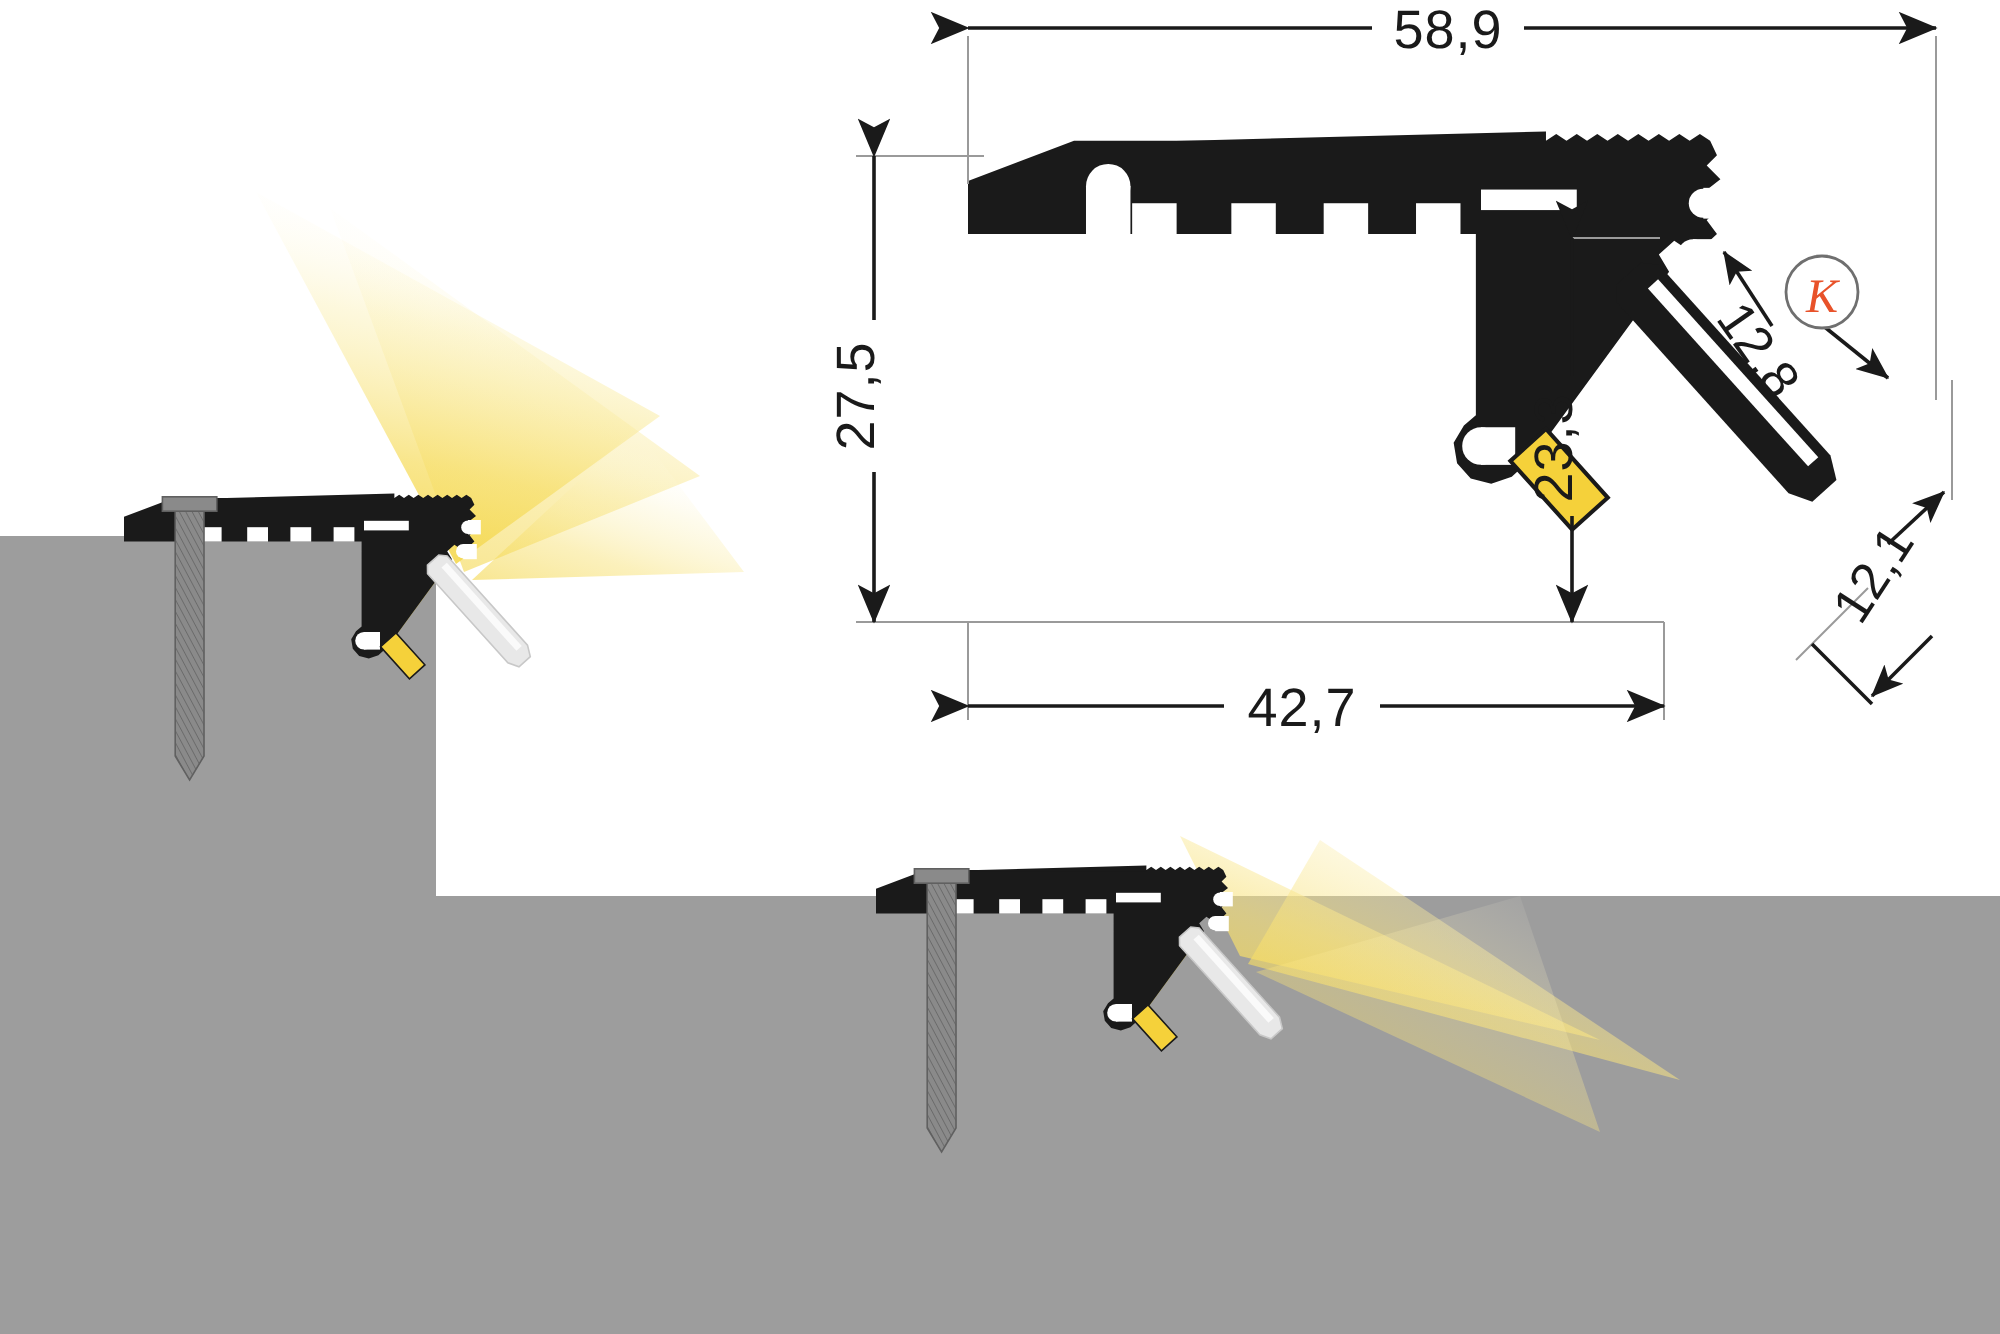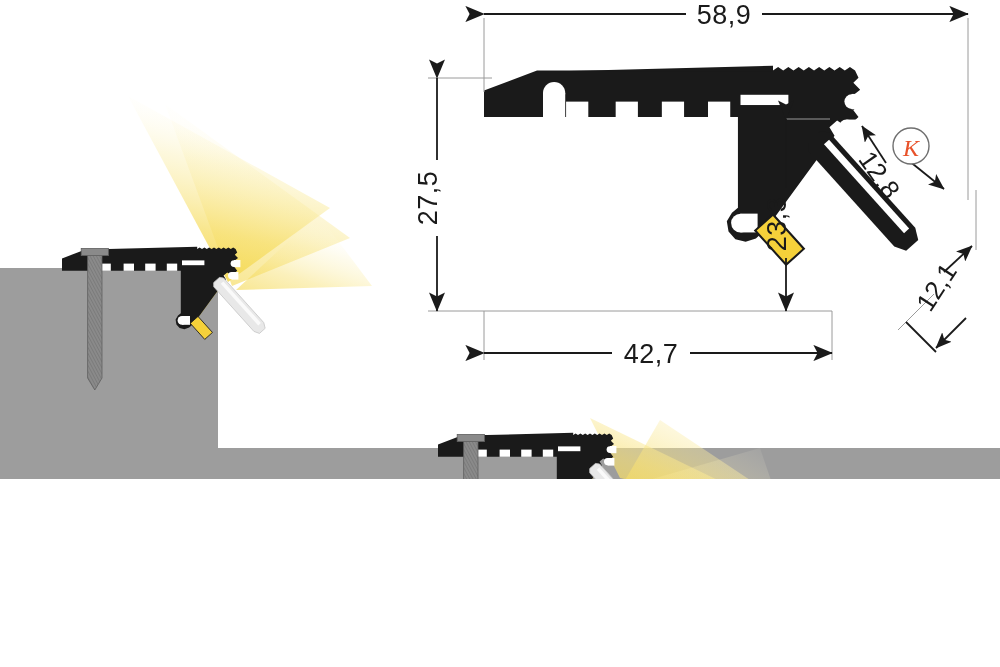--- a/index.html
+++ b/index.html
@@ -7,21 +7,21 @@
     margin: 0;
     padding: 0;
     background: #ffffff;
   }
   body {
     font-family: "Liberation Sans", sans-serif;
   }
   #stage {
     position: relative;
     width: 1000px;
-    height: 479px;
+    height: 667px;
     background: #ffffff;
     overflow: hidden;
   }
   #drawing {
     position: absolute;
     top: 0;
     left: 0;
     width: 1000px;
     height: 667px;
     display: block;

